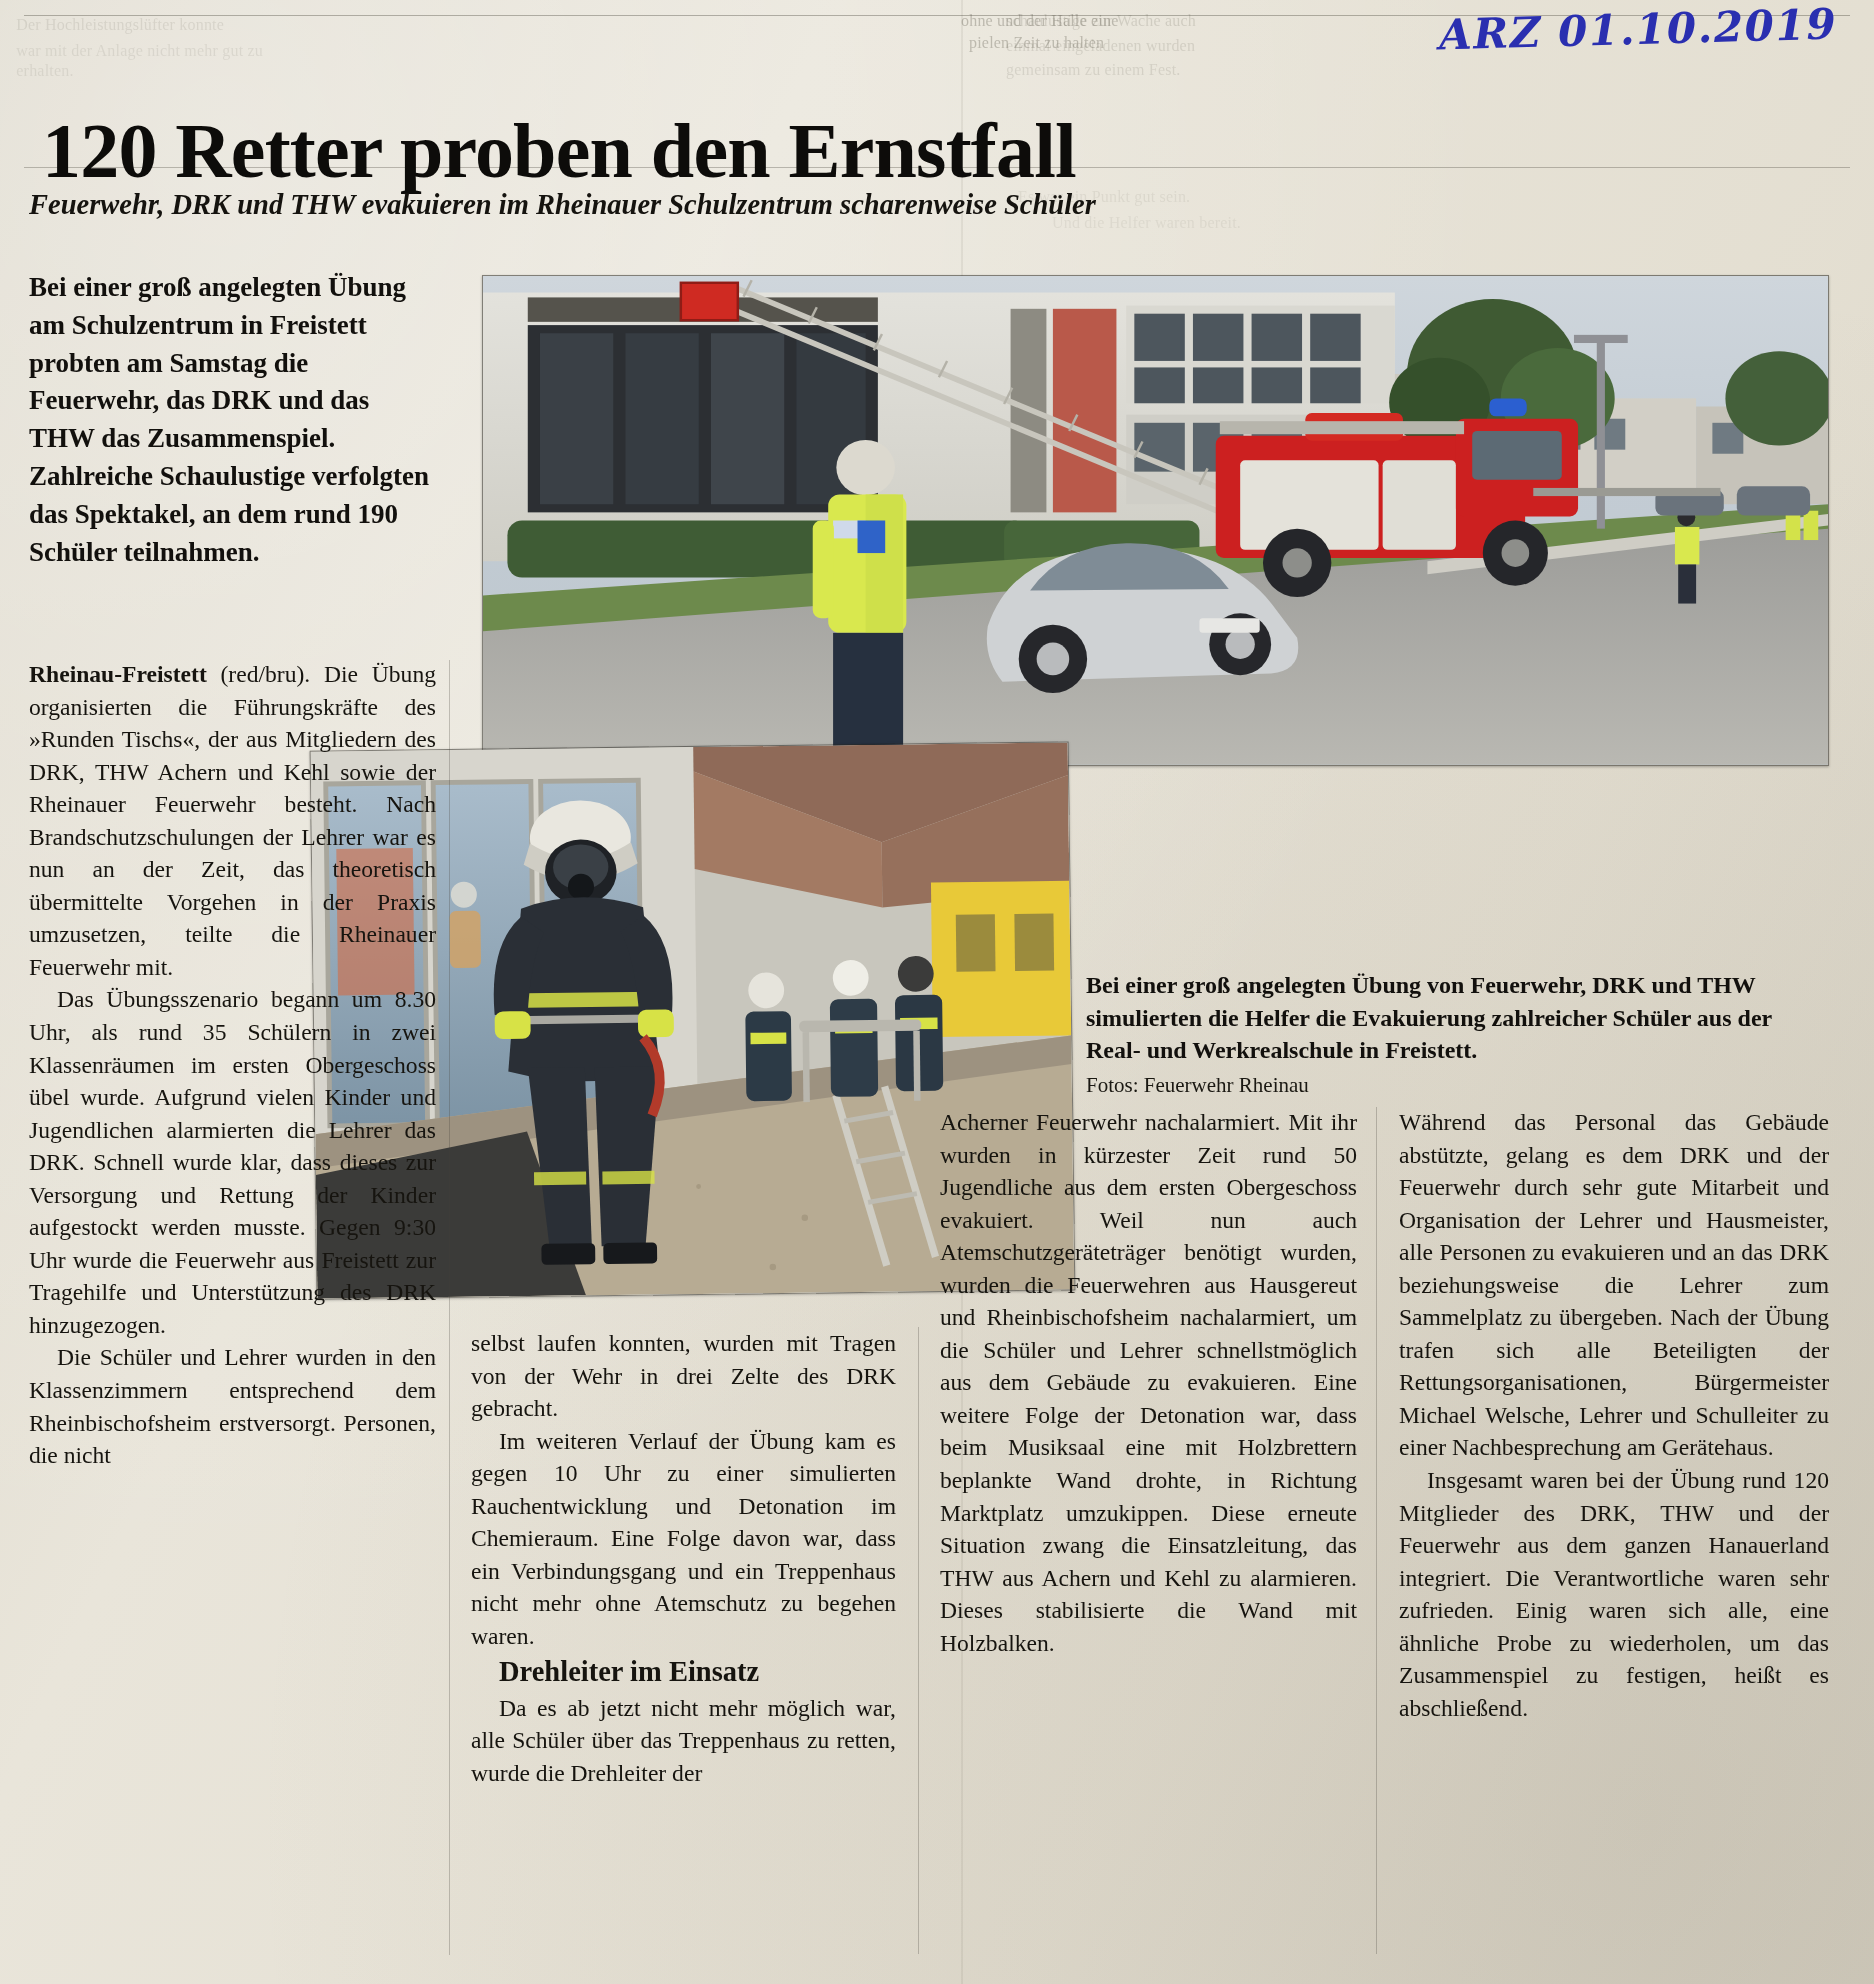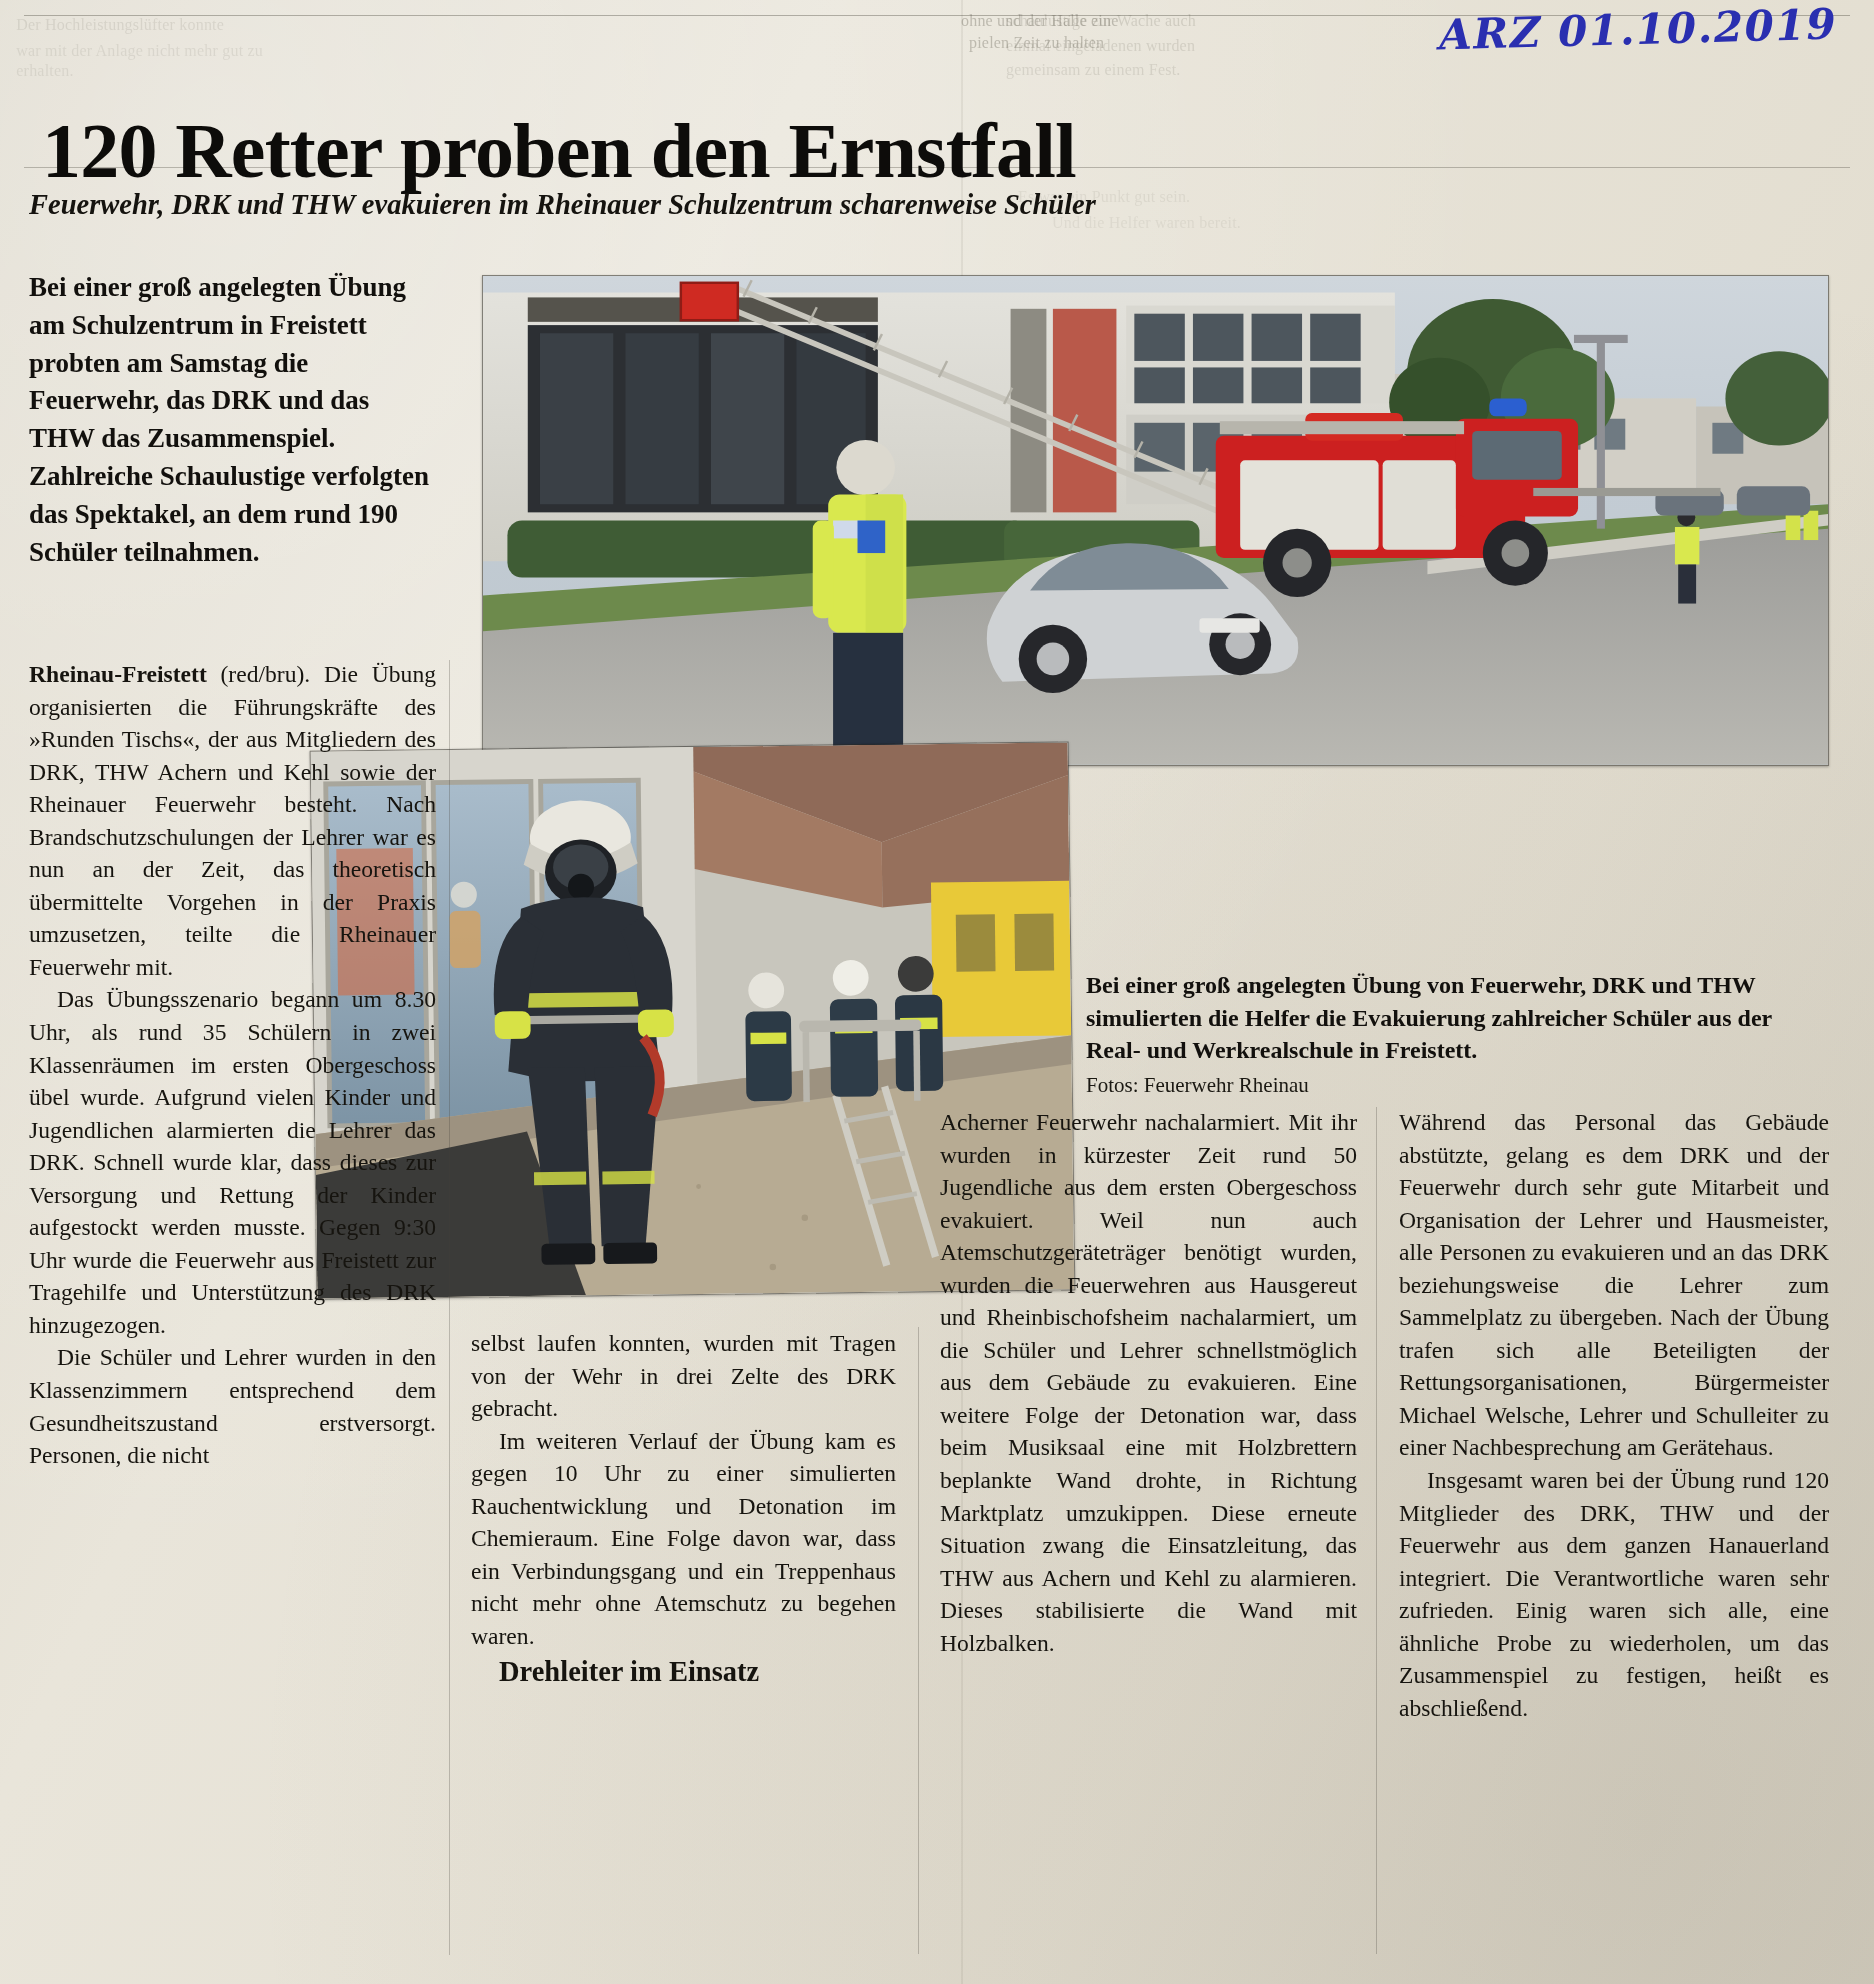--- a/index.html
+++ b/index.html
@@ -451,27 +451,28 @@
   <div class="colrule" style="left:918px; top:1327px; height:627px;"></div>
   <div class="colrule" style="left:1376px; top:1107px; height:847px;"></div>
 
   <div class="col" style="left:29px; top:658px; width:407px;">
     <p class="first">
       <span class="smallcaps-loc">Rheinau-Freistett</span>
       <span>(red/bru).</span>
       <span>Die Übung organisierten die Führungskräfte des »Runden Tischs«, der aus Mitgliedern des DRK, THW Achern und Kehl sowie der Rheinauer Feuerwehr besteht. Nach Brandschutzschulungen der Lehrer war es nun an der Zeit, das theoretisch übermittelte Vorgehen in der Praxis umzusetzen, teilte die Rheinauer Feuerwehr mit.</span>
     </p>
     <p>Das Übungsszenario begann um 8.30 Uhr, als rund 35 Schülern in zwei Klassenräumen im ersten Obergeschoss übel wurde. Aufgrund vielen Kinder und Jugendlichen alarmierten die Lehrer das DRK. Schnell wurde klar, dass dieses zur Versorgung und Rettung der Kinder aufgestockt werden musste. Gegen 9:30 Uhr wurde die Feuerwehr aus Freistett zur Tragehilfe und Unterstützung des DRK hinzugezogen.</p>
-    <p>Die Schüler und Lehrer wurden in den Klassenzimmern entsprechend dem Gesundheitszustand erstversorgt. Personen, die nicht</p>
+    <p>Die Schüler und Lehrer wurden in den Klassenzimmern entsprechend dem Rheinbischofsheim erstversorgt. Personen, die nicht</p>
   </div>
 
   <div class="col" style="left:471px; top:1327px; width:425px;">
     <p class="first">selbst laufen konnten, wurden mit Tragen von der Wehr in drei Zelte des DRK gebracht.</p>
     <p>Im weiteren Verlauf der Übung kam es gegen 10 Uhr zu einer simulierten Rauchentwicklung und Detonation im Chemieraum. Eine Folge davon war, dass ein Verbindungsgang und ein Treppenhaus nicht mehr ohne Atemschutz zu begehen waren.</p>
     <p class="sect-head">Drehleiter im Einsatz</p>
+    <p>Da es ab jetzt nicht mehr möglich war, alle Schüler über das Treppenhaus zu retten, wurde die Drehleiter der</p>
   </div>
 
   <div class="col" style="left:940px; top:1106px; width:417px;">
     <p class="first">Acherner Feuerwehr nachalarmiert. Mit ihr wurden in kürzester Zeit rund 50 Jugendliche aus dem ersten Obergeschoss evakuiert. Weil nun auch Atemschutzgeräteträger benötigt wurden, wurden die Feuerwehren aus Hausgereut und Rheinbischofsheim nachalarmiert, um die Schüler und Lehrer schnellstmöglich aus dem Gebäude zu evakuieren. Eine weitere Folge der Detonation war, dass beim Musiksaal eine mit Holzbrettern beplankte Wand drohte, in Richtung Marktplatz umzukippen. Diese erneute Situation zwang die Einsatzleitung, das THW aus Achern und Kehl zu alarmieren. Dieses stabilisierte die Wand mit Holzbalken.</p>
   </div>
 
   <div class="col" style="left:1399px; top:1106px; width:430px;">
     <p class="first">Während das Personal das Gebäude abstützte, gelang es dem DRK und der Feuerwehr durch sehr gute Mitarbeit und Organisation der Lehrer und Hausmeister, alle Personen zu evakuieren und an das DRK beziehungsweise die Lehrer zum Sammelplatz zu übergeben. Nach der Übung trafen sich alle Beteiligten der Rettungsorganisationen, Bürgermeister Michael Welsche, Lehrer und Schulleiter zu einer Nachbesprechung am Gerätehaus.</p>
     <p>Insgesamt waren bei der Übung rund 120 Mitglieder des DRK, THW und der Feuerwehr aus dem ganzen Hanauerland integriert. Die Verantwortliche waren sehr zufrieden. Einig waren sich alle, eine ähnliche Probe zu wiederholen, um das Zusammenspiel zu festigen, heißt es abschließend.</p>
   </div>

